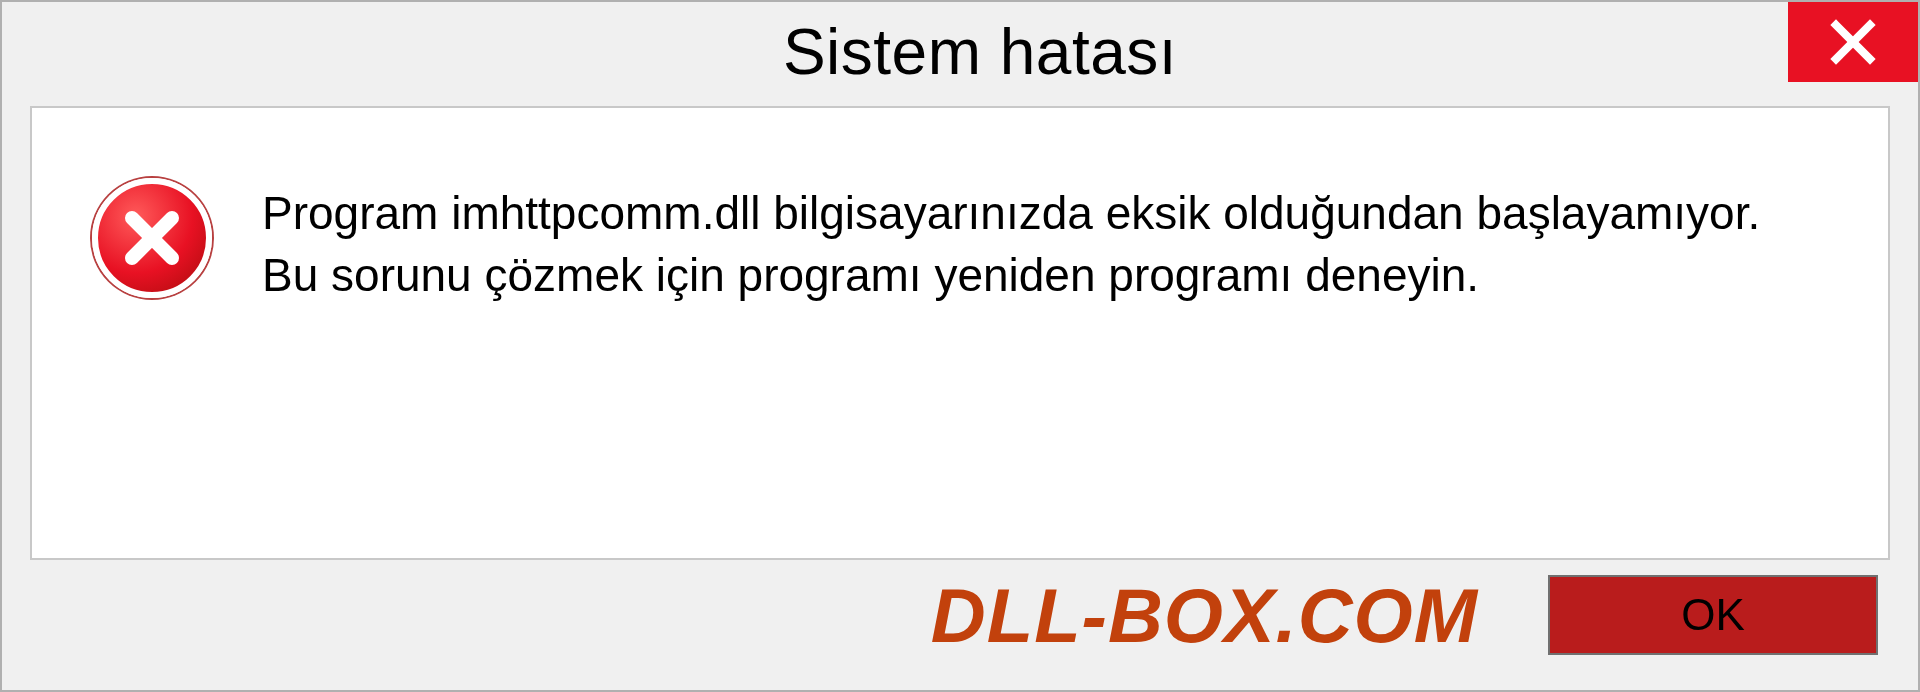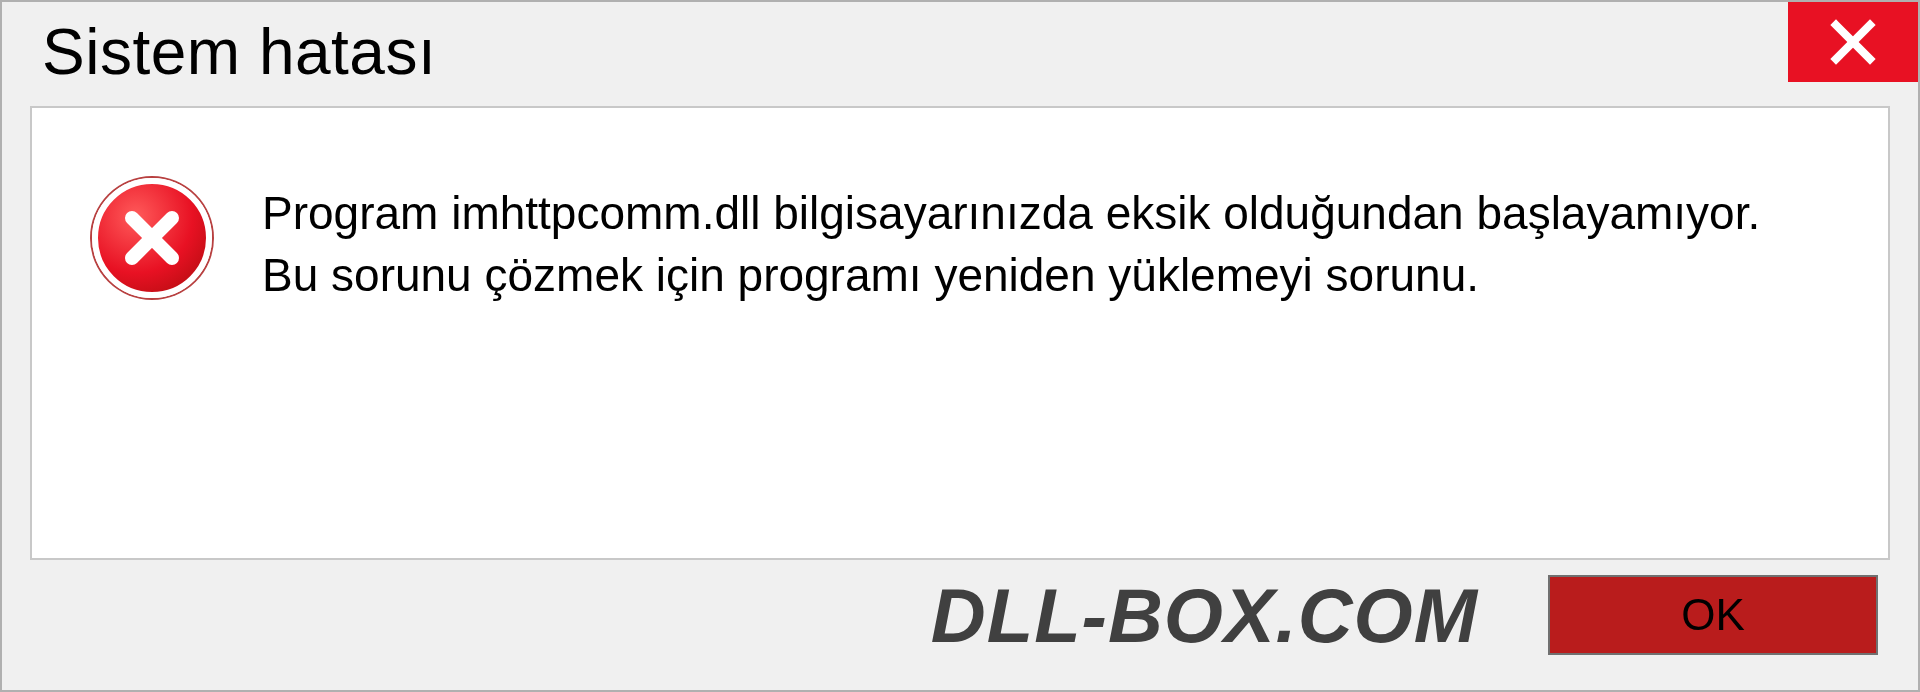--- a/index.html
+++ b/index.html
@@ -22,20 +22,21 @@
   }
   .titlebar {
     height: 100px;
     display: flex;
     align-items: center;
     padding: 0 0 0 40px;
     position: relative;
   }
   .title {
     flex: 1;
+    text-align: center;
     font-size: 64px;
     font-weight: 400;
     color: #000;
     letter-spacing: 0.5px;
   }
   .close-btn {
     position: absolute;
     top: 0;
     right: 0;
     width: 130px;
@@ -83,21 +84,21 @@
     display: flex;
     align-items: center;
     justify-content: flex-end;
     padding: 0 40px 20px 40px;
     position: relative;
   }
   .watermark {
     font-size: 76px;
     font-weight: 900;
     font-style: italic;
-    color: #404040;
+    color: #c2410c;
     letter-spacing: 1px;
     margin-right: 70px;
     font-family: Arial Black, Arial, sans-serif;
     margin-left: 27px;
   }
   .ok-btn {
     width: 330px;
     height: 80px;
     background: #b91c1c;
     border: 2px solid #707070;
@@ -125,21 +126,21 @@
     </div>
   </div>
 
   <div class="body-panel">
     <div class="err-icon">
       <svg width="70" height="70" viewBox="0 0 70 70">
         <line x1="15" y1="15" x2="55" y2="55" stroke="#ffffff" stroke-width="14" stroke-linecap="round"></line>
         <line x1="55" y1="15" x2="15" y2="55" stroke="#ffffff" stroke-width="14" stroke-linecap="round"></line>
       </svg>
     </div>
-    <div class="msg">Program imhttpcomm.dll bilgisayarınızda eksik olduğundan başlayamıyor. Bu sorunu çözmek için programı yeniden yüklemeyi sorunu.</div>
+    <div class="msg">Program imhttpcomm.dll bilgisayarınızda eksik olduğundan başlayamıyor. Bu sorunu çözmek için programı yeniden programı deneyin.</div>
   </div>
 
   <div class="footer">
     <div class="watermark">DLL-BOX.COM</div>
     <div class="ok-btn">
       <span>OK</span>
     </div>
   </div>
 
 </div>

